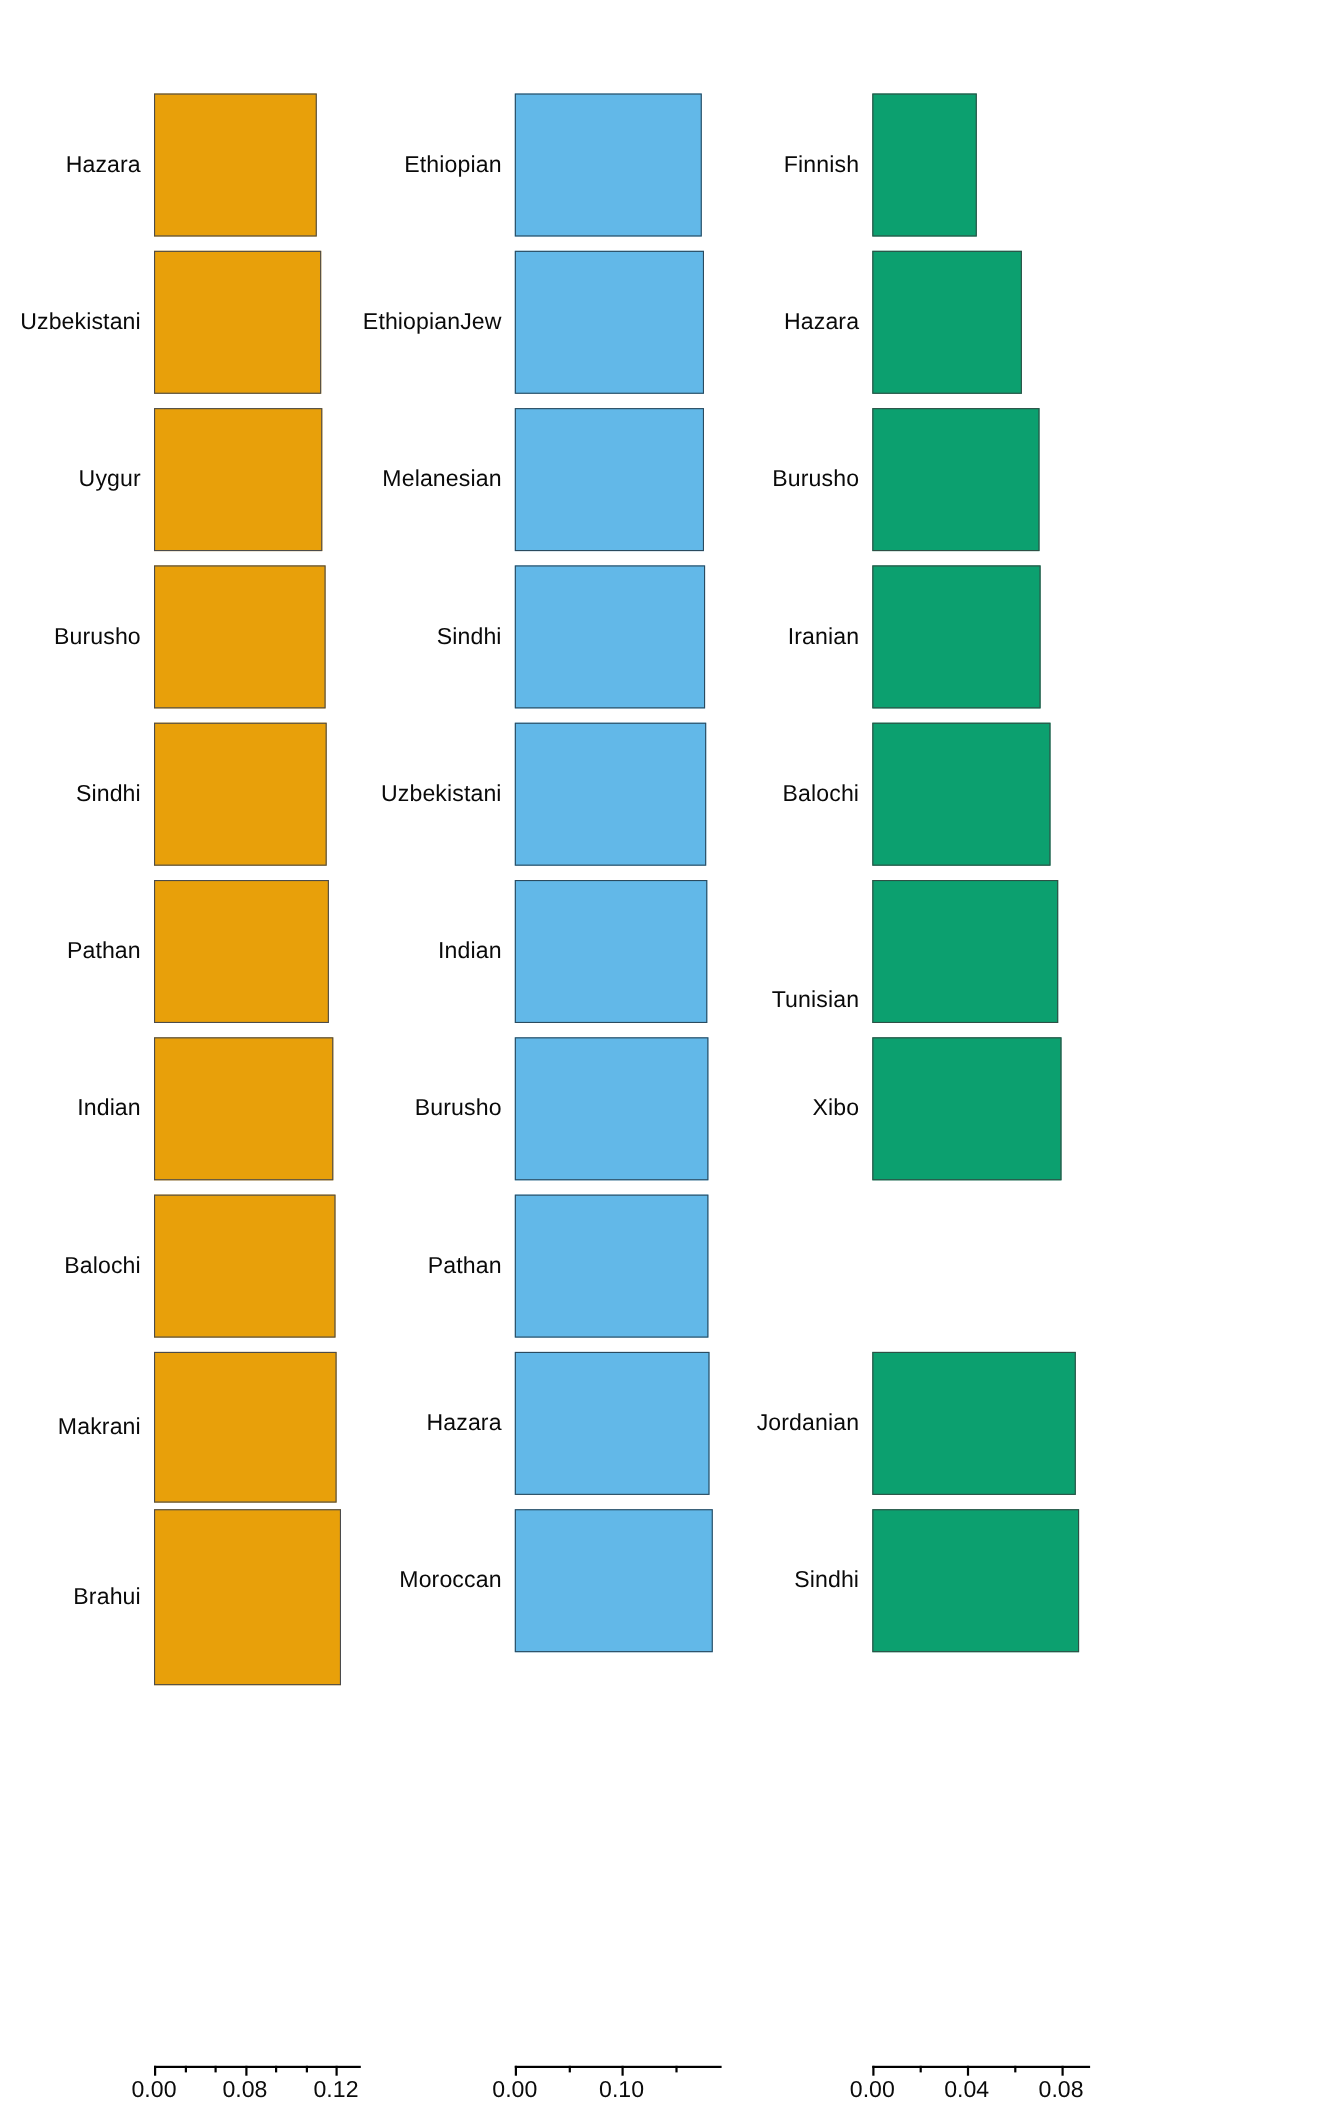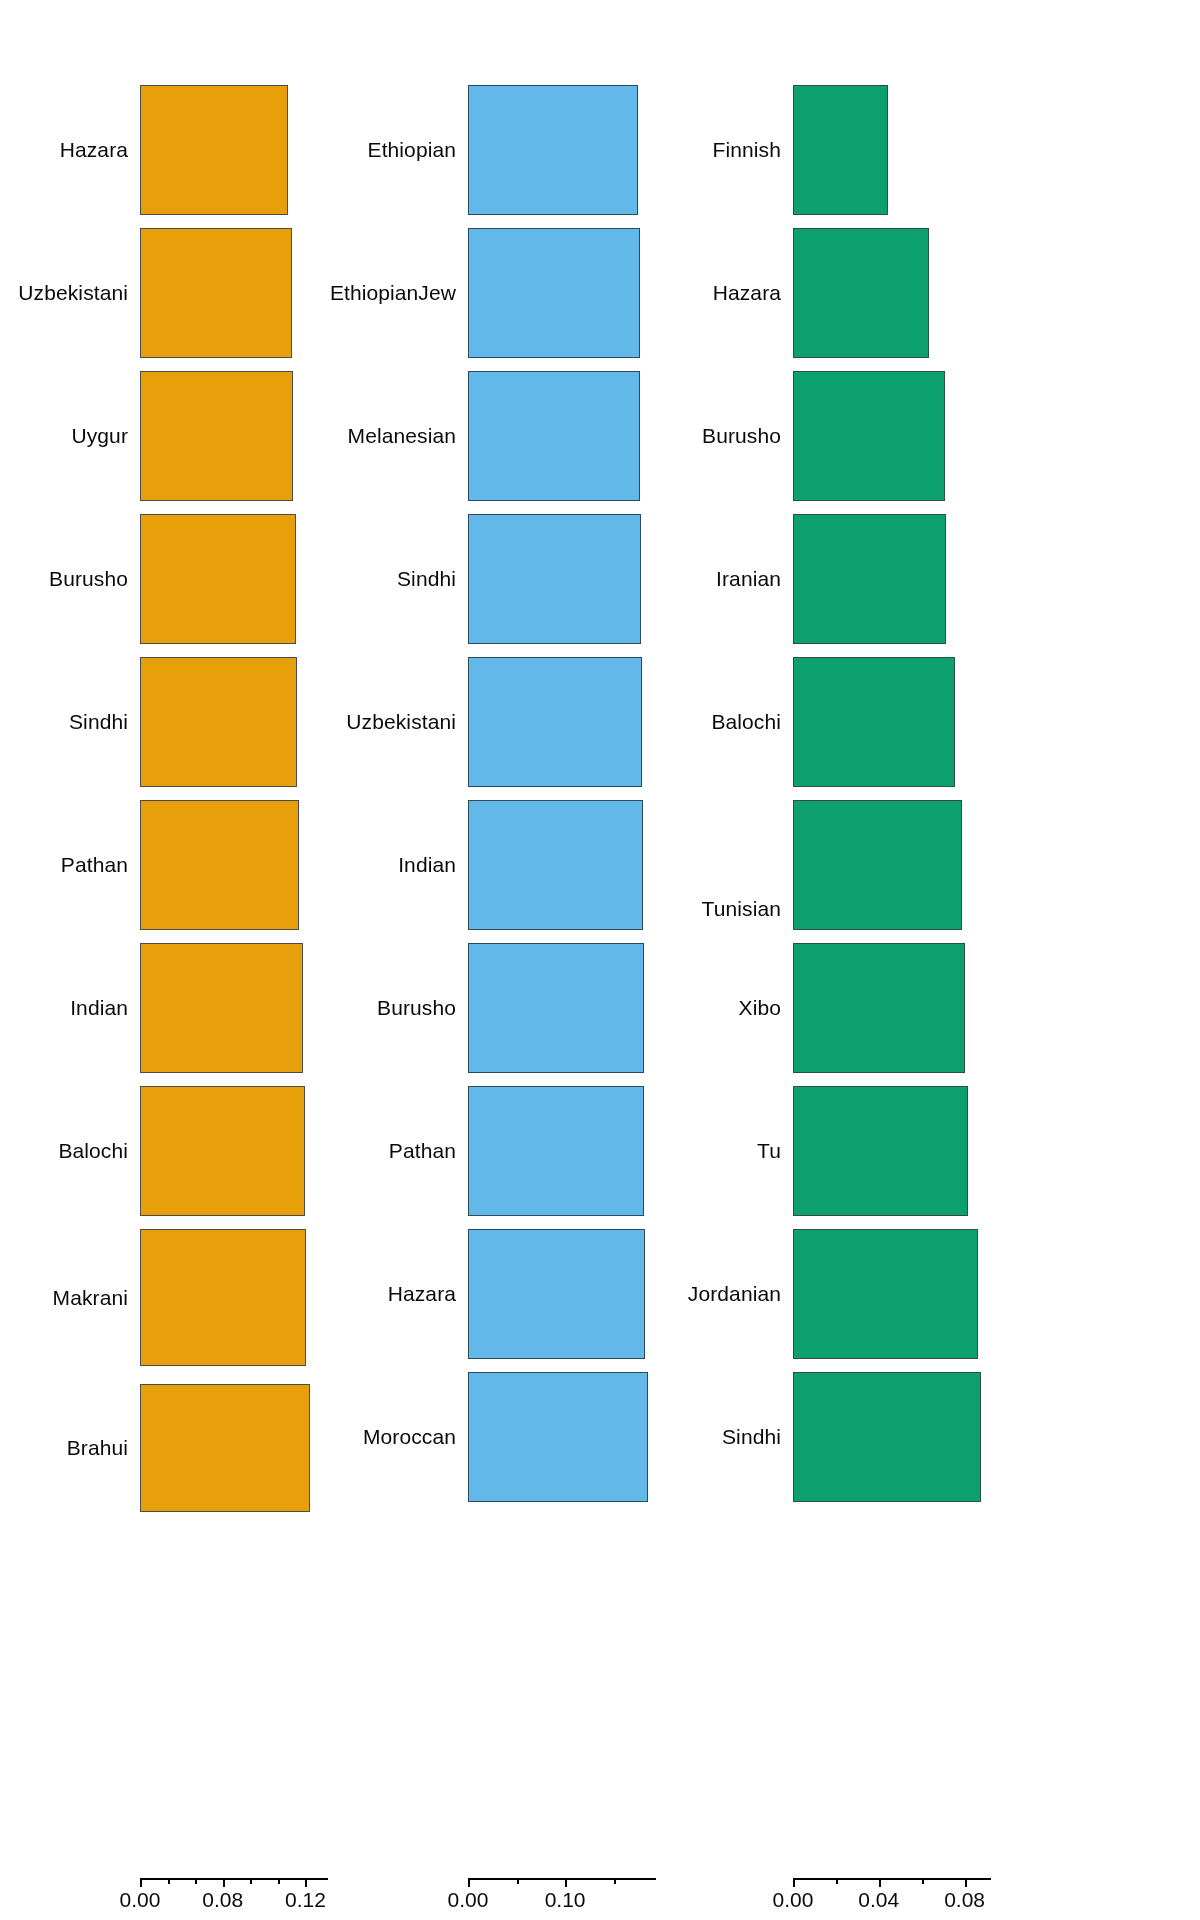--- a/index.html
+++ b/index.html
@@ -131,21 +131,21 @@
           <div class="bar-rect" title="0.1179" style="left: 140px; width: 162.559px; background: rgb(232, 160, 10); border-color: rgb(75, 75, 75);"></div>
         </div>
         <div class="bar-row" style="top: 1086px; height: 130px;">
           <div class="bar-label" style="right: 272px;">Balochi</div>
           <div class="bar-rect" title="0.12" style="left: 140px; width: 165.455px; background: rgb(232, 160, 10); border-color: rgb(75, 75, 75);"></div>
         </div>
         <div class="bar-row" style="top: 1229px; height: 137px;">
           <div class="bar-label" style="right: 272px;">Makrani</div>
           <div class="bar-rect" title="0.1207" style="left: 140px; width: 166.42px; background: rgb(232, 160, 10); border-color: rgb(75, 75, 75);"></div>
         </div>
-        <div class="bar-row" style="top: 1372px; height: 128px; margin-top: 12px;">
+        <div class="bar-row" style="top: 1372px; height: 160px;">
           <div class="bar-label" style="right: 272px;">Brahui</div>
           <div class="bar-rect" title="0.1234" style="left: 140px; width: 170.142px; background: rgb(232, 160, 10); border-color: rgb(75, 75, 75);"></div>
         </div>
       </div>
     <div class="axis" style="left: 140px; top: 1878px; width: 188px;">
         <div class="axis-line" style="width: 188px;"></div>
         <div class="tick minor" style="left: 27.5758px;"></div>
         <div class="tick minor" style="left: 55.1515px;"></div>
         <div class="tick minor" style="left: 110.303px;"></div>
         <div class="tick minor" style="left: 137.879px;"></div>
@@ -235,24 +235,20 @@
           <div class="bar-rect" title="0.0755" style="left: -7px; width: 161.966px; background: rgb(12, 160, 111); border-color: rgb(47, 79, 69);"></div>
         </div>
         <div class="bar-row" style="top: 800px; height: 130px;">
           <div class="bar-label" style="right: 419px; margin-top: 44px;">Tunisian</div>
           <div class="bar-rect" title="0.0788" style="left: -7px; width: 169.046px; background: rgb(12, 160, 111); border-color: rgb(47, 79, 69);"></div>
         </div>
         <div class="bar-row" style="top: 943px; height: 130px;">
           <div class="bar-label" style="right: 419px;">Xibo</div>
           <div class="bar-rect" title="0.0801" style="left: -7px; width: 171.835px; background: rgb(12, 160, 111); border-color: rgb(47, 79, 69);"></div>
         </div>
-        <div class="bar-row" style="top: 1086px; height: 130px;">
-          <div class="bar-label" style="right: 419px;">Tu</div>
-          <div class="bar-rect" title="0.0815" style="left: -7px; width: 174.838px; background: rgb(12, 160, 111); border-color: rgb(47, 79, 69);"></div>
-        </div>
         <div class="bar-row" style="top: 1229px; height: 130px;">
           <div class="bar-label" style="right: 419px;">Jordanian</div>
           <div class="bar-rect" title="0.0861" style="left: -7px; width: 184.706px; background: rgb(12, 160, 111); border-color: rgb(47, 79, 69);"></div>
         </div>
         <div class="bar-row" style="top: 1372px; height: 130px;">
           <div class="bar-label" style="right: 419px;">Sindhi</div>
           <div class="bar-rect" title="0.0875" style="left: -7px; width: 187.709px; background: rgb(12, 160, 111); border-color: rgb(47, 79, 69);"></div>
         </div>
       </div>
     <div class="axis" style="left: -7px; top: 1878px; width: 198px;">

